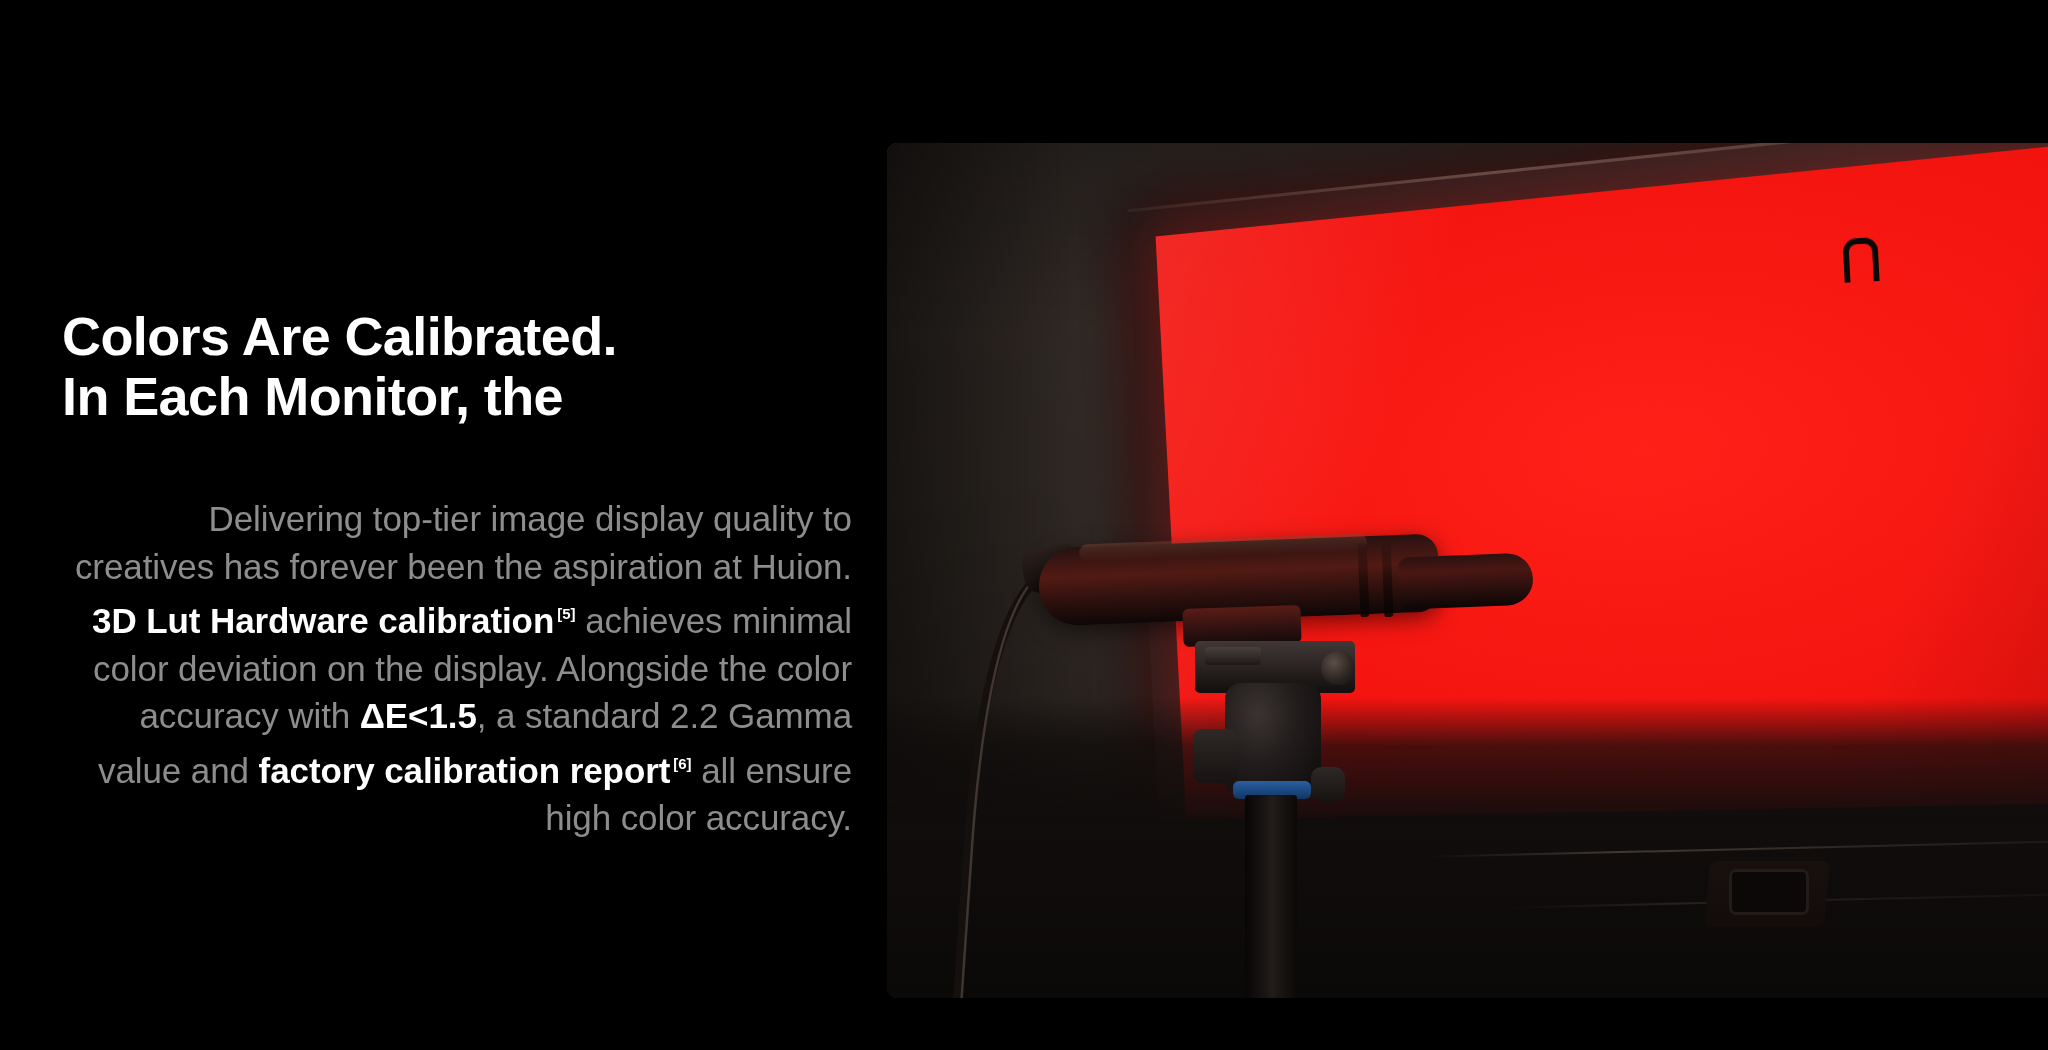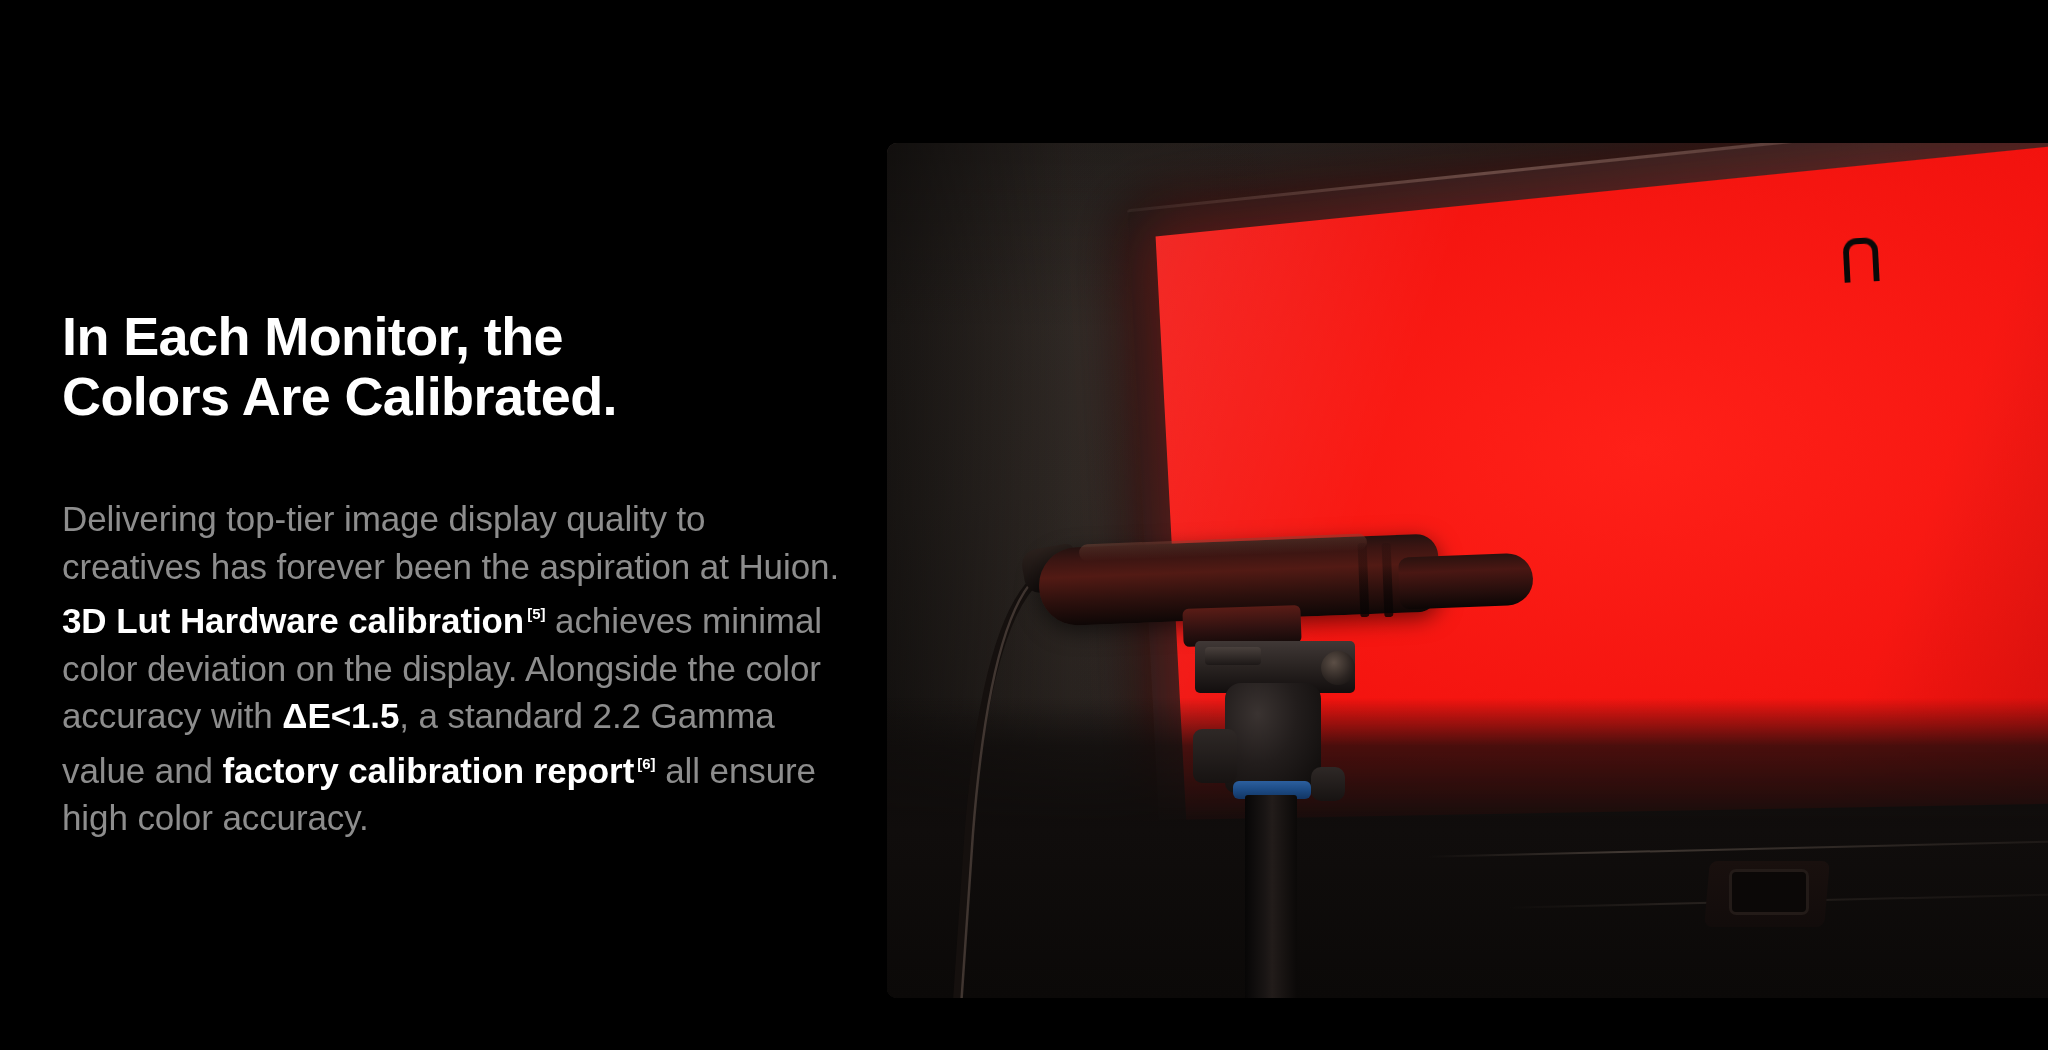--- a/index.html
+++ b/index.html
@@ -50,20 +50,21 @@
     position: absolute;
     top: 495px;
     left: 0;
     width: 790px;
     margin: 0;
     font-size: 35px;
     line-height: 47.5px;
     font-weight: 400;
     letter-spacing: -0.1px;
     color: #8d8d8d;
+    text-align: right;
   }
   .body-copy .strong {
     color: #ffffff;
     font-weight: 700;
   }
   .body-copy .sup {
     color: #ffffff;
     font-weight: 700;
     font-size: 15px;
     vertical-align: 14px;
@@ -370,22 +371,22 @@
   }
 </style>
 </head>
 <body>
 
 <div id="stage">
 
   <div class="text-column">
 
     <h1 class="headline">
+      <span class="hl-line">Colors Are Calibrated.</span>
       <span class="hl-line">In Each Monitor, the</span>
-      <span class="hl-line">Colors Are Calibrated.</span>
     </h1>
 
     <p class="body-copy"><span>Delivering top-tier image display quality to creatives has forever been the aspiration at Huion. </span><span class="strong">3D Lut Hardware calibration</span><span class="sup">[5]</span><span> achieves minimal color deviation on the display. Alongside the color accuracy with </span><span class="strong">ΔE&lt;1.5</span><span>, a standard 2.2 Gamma value and </span><span class="strong">factory calibration report</span><span class="sup">[6]</span><span> all ensure high color accuracy.</span></p>
 
   </div>
 
   <div class="photo-panel">
 
     <div class="backdrop"></div>
     <div class="backdrop-vignette"></div>

